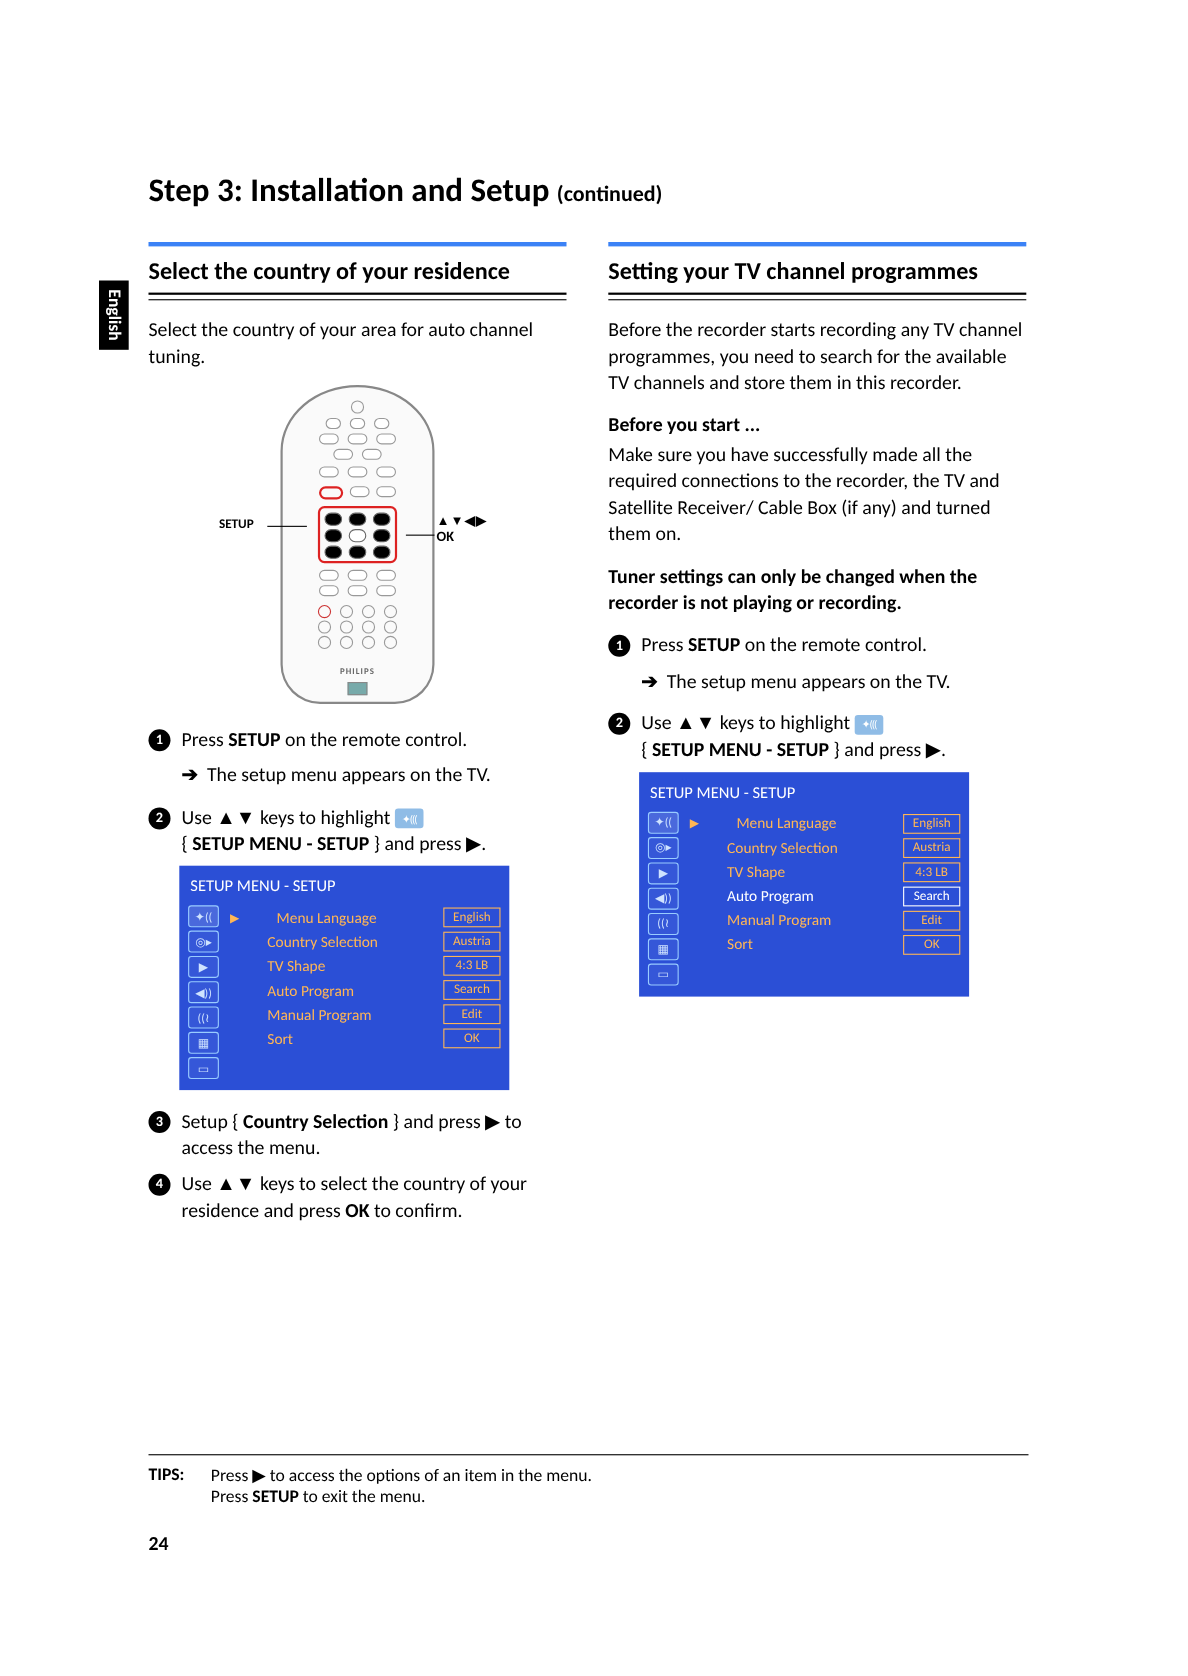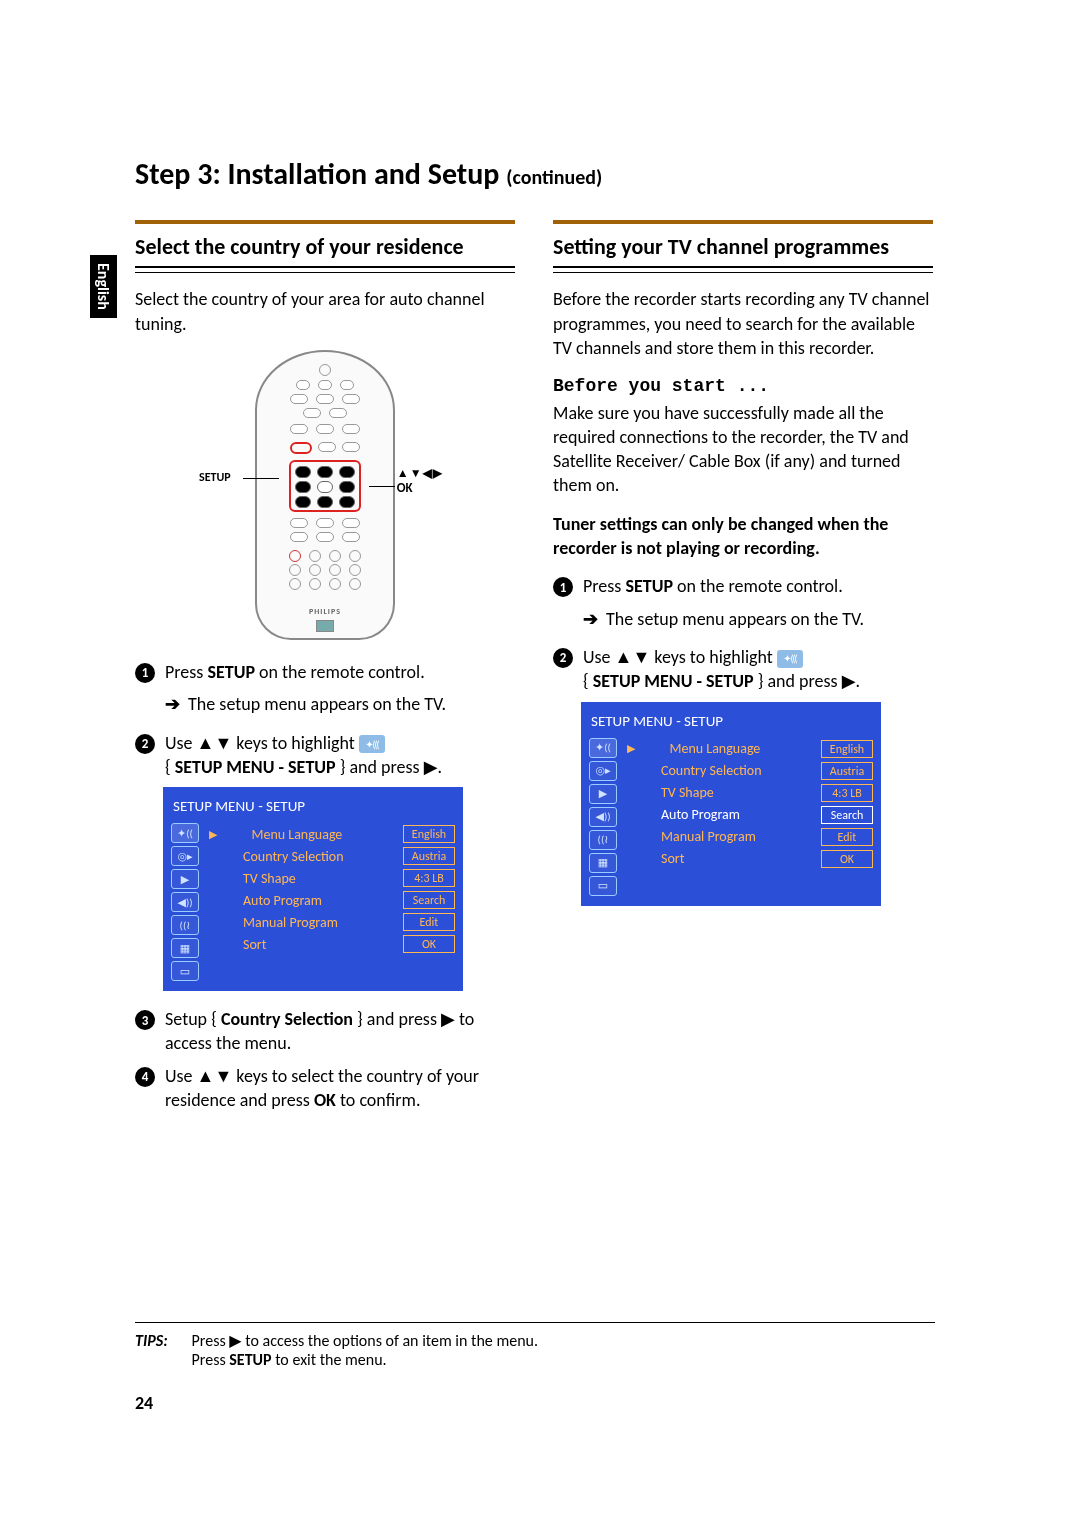--- a/index.html
+++ b/index.html
@@ -36,21 +36,21 @@
   h1 .cont { font-size: 20px; font-weight: bold; }
   .cols {
     display: flex;
     gap: 38px;
     margin-top: 28px;
   }
   .col { width: 380px; }
   h2 {
     font-size: 22px;
     font-weight: bold;
-    border-top: 4px solid #a16207;
+    border-top: 4px solid #3b82f6;
     border-bottom: 2px solid #000;
     padding: 10px 0 6px 0;
     line-height: 1.2;
     margin-bottom: 4px;
   }
   .hr-under { border-top: 1px solid #000; margin-bottom: 14px; }
   p { font-size: 18px; line-height: 1.35; margin-bottom: 14px; }
   .bold { font-weight: bold; }
   .step {
     display: flex;
@@ -239,21 +239,21 @@
     position: absolute;
     left: 135px;
     top: 1322px;
     width: 800px;
     border-top: 1px solid #000;
     padding-top: 8px;
     display: flex;
     gap: 24px;
     font-size: 16px;
   }
-  .tips .tl { font-style: italic; font-weight: bold; }
+  .tips .tl { font-weight: bold; }
   .pagenum {
     position: absolute;
     left: 135px;
     top: 1392px;
     font-size: 18px;
     font-weight: bold;
   }
   .setup-icon {
     display: inline-flex;
     align-items: center;
@@ -469,21 +469,21 @@
           <span>Use ▲▼ keys to select the country of your residence and press </span><span class="bold">OK</span><span> to confirm.</span>
         </span>
       </div>
     </div>
 
     <div class="col">
       <h2>Setting your TV channel programmes</h2>
       <div class="hr-under"></div>
       <p>Before the recorder starts recording any TV channel programmes, you need to search for the available TV channels and store them in this recorder.</p>
 
-      <p class="bold" style="margin-bottom:2px;font-family:Liberation Mono, monospace;">Before you start ...</p>
+      <p class="bold" style="margin-bottom:2px;">Before you start ...</p>
       <p>Make sure you have successfully made all the required connections to the recorder, the TV and Satellite Receiver/ Cable Box (if any) and turned them on.</p>
 
       <p class="bold">Tuner settings can only be changed when the recorder is not playing or recording.</p>
 
       <div class="step">
         <span class="num">1</span>
         <span class="txt">
           <span>Press </span><span class="bold">SETUP</span><span> on the remote control.</span>
         </span>
       </div>

